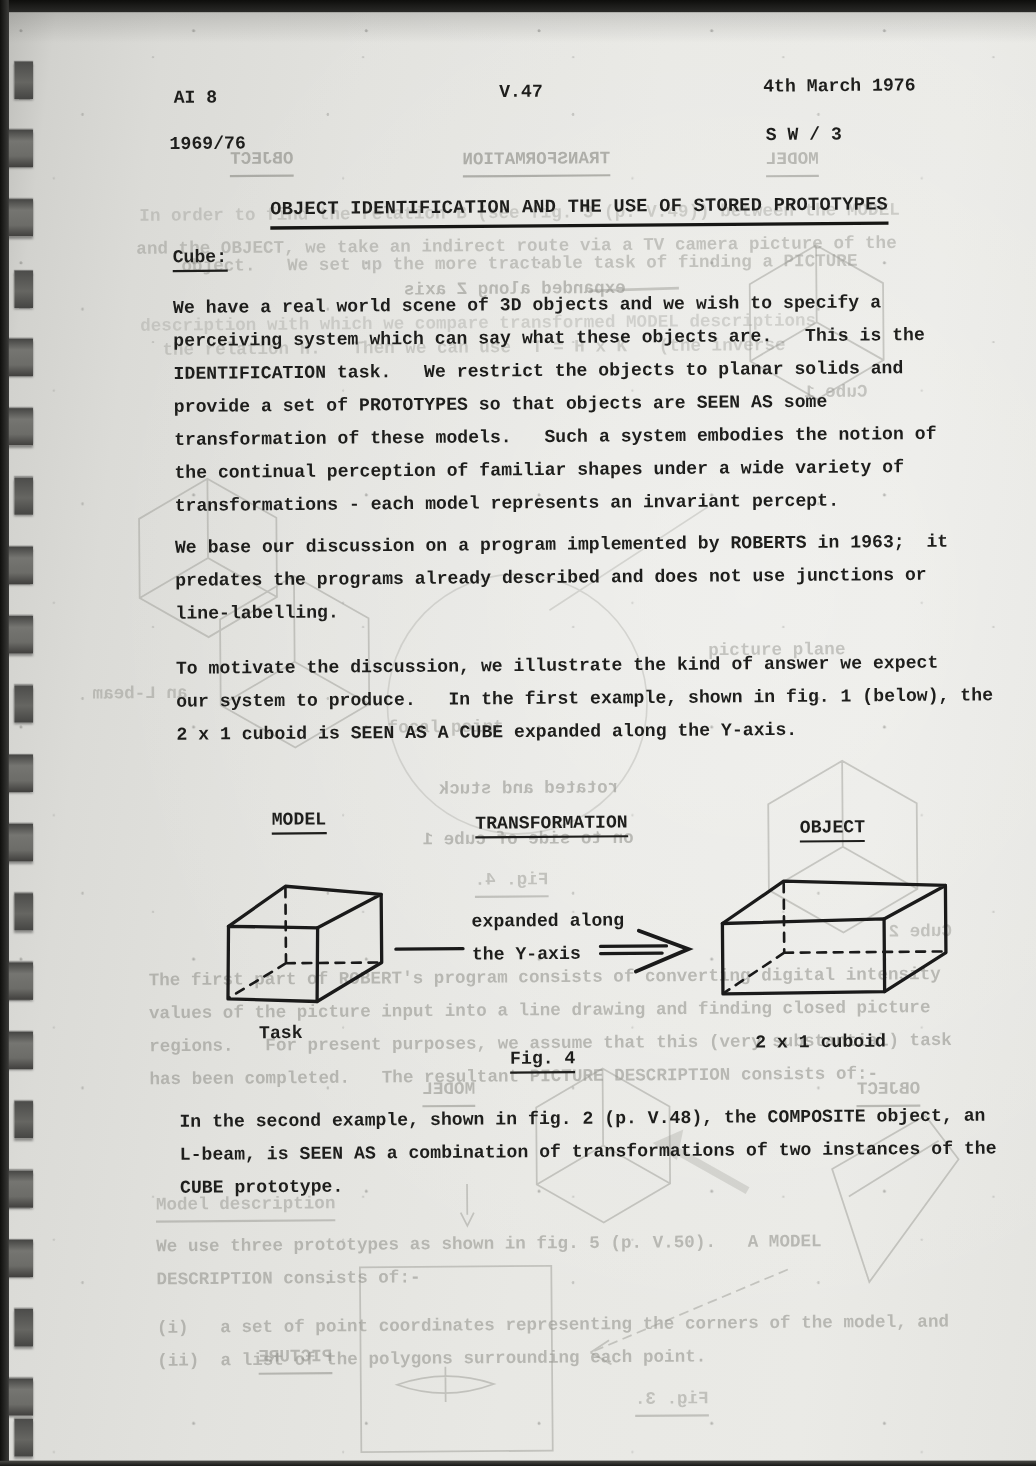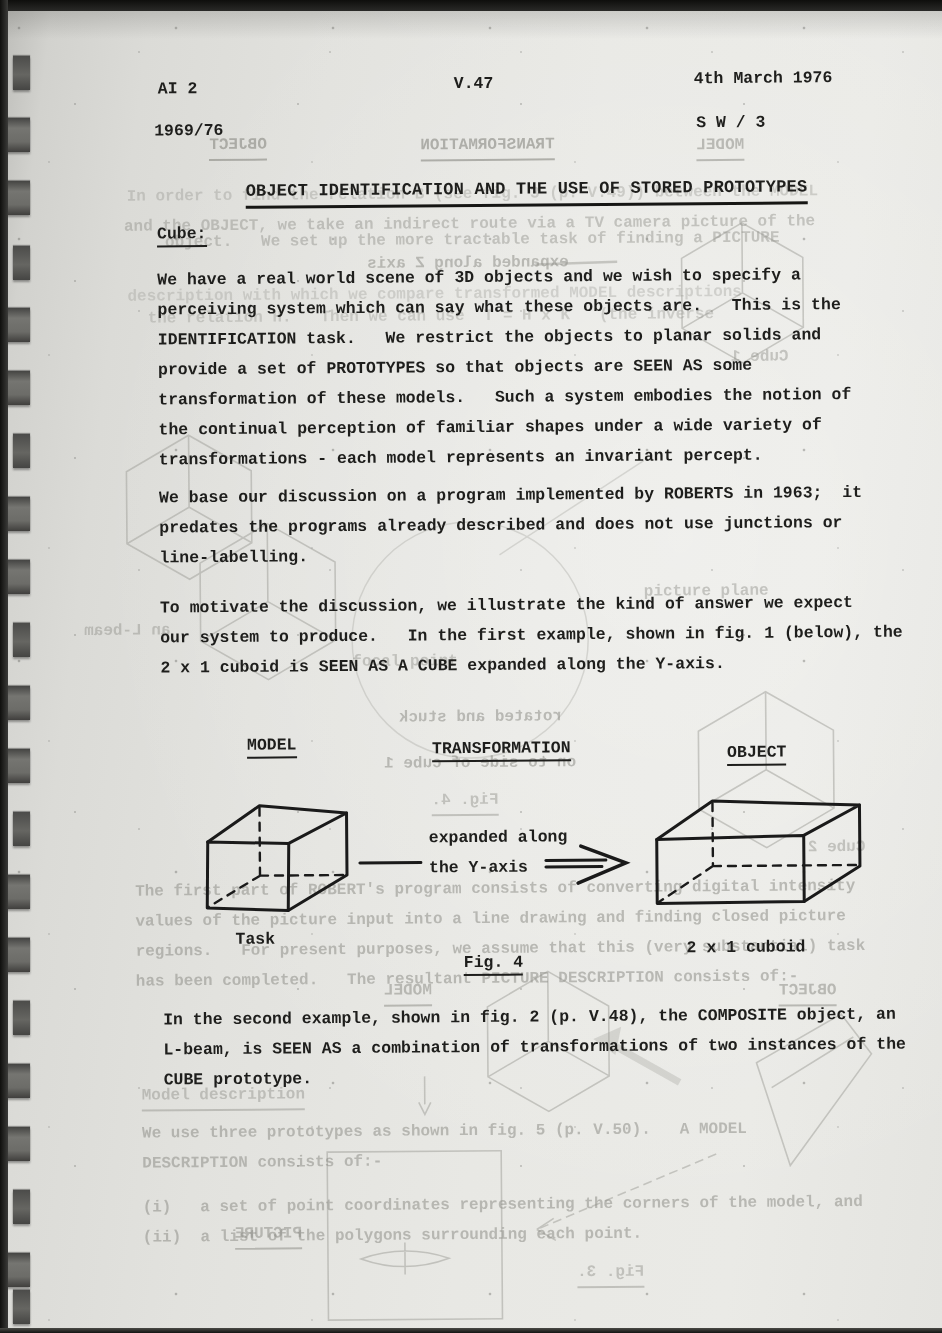--- a/index.html
+++ b/index.html
@@ -102,21 +102,21 @@
     <span class="abs bt o55" style="left:133px;top:876px">The first part of ROBERT's program consists of converting digital intensity</span>
     <span class="abs bt o55" style="left:133px;top:906px">values of the picture input into a line drawing and finding closed picture</span>
     <span class="abs bt o55" style="left:133px;top:936px">regions.   For present purposes, we assume that this (very substantial) task</span>
     <span class="abs bt o55" style="left:133px;top:966px">has been completed.   The resultant PICTURE DESCRIPTION consists of:-</span>
     <span class="abs bt o45 btu" style="left:138px;top:1080px">Model description</span>
     <span class="abs bt o55" style="left:138px;top:1118px">We use three prototypes as shown in fig. 5 (p. V.50).   A MODEL</span>
     <span class="abs bt o55" style="left:138px;top:1148px">DESCRIPTION consists of:-</span>
     <span class="abs bt o55" style="left:138px;top:1192px">(i)   a set of point coordinates representing the corners of the model, and</span>
     <span class="abs bt o55" style="left:138px;top:1222px">(ii)  a list of the polygons surrounding each point.</span>
 
-    <span class="abs t" style="left:162px;top:72px">AI 2</span>
+    <span class="abs t" style="left:162px;top:72px">AI 8</span>
     <span class="abs t" style="left:158px;top:114px">1969/76</span>
     <span class="abs t" style="left:458px;top:69px">V.47</span>
     <span class="abs t" style="left:698px;top:66px">4th March 1976</span>
     <span class="abs t" style="left:700px;top:110px">S W / 3</span>
 
     <span class="abs t title small-lh" style="left:249px;top:180px">OBJECT IDENTIFICATION AND THE USE OF STORED PROTOTYPES</span>
 
     <span class="abs t u small-lh" style="left:160px;top:222px">Cube:</span>
 
     <div class="abs t" style="left:160px;top:263px">We have a real world scene of 3D objects and we wish to specify a

